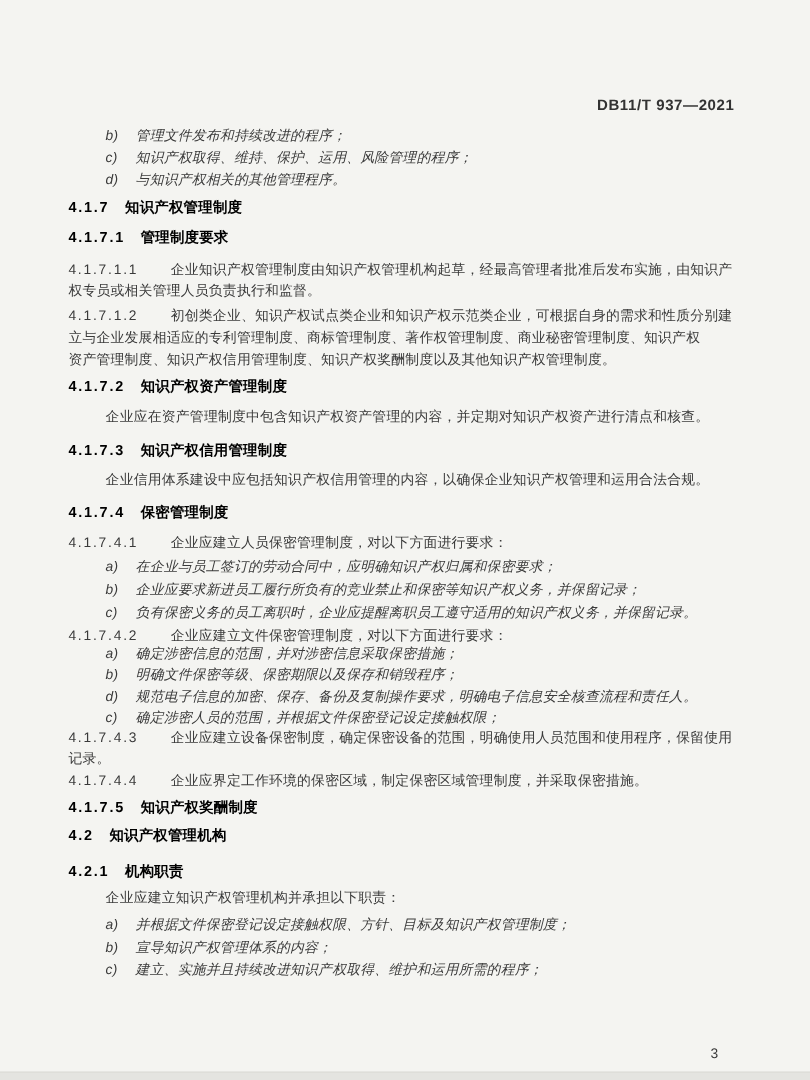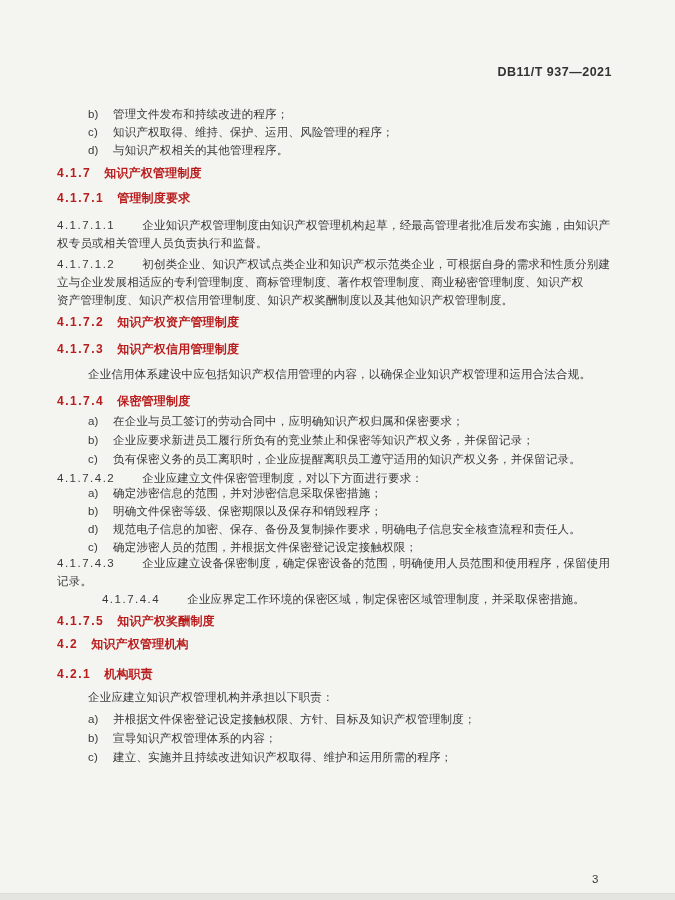--- a/index.html
+++ b/index.html
@@ -10,21 +10,21 @@
     width: 675px;
     height: 900px;
     background: #f4f4f1;
     font-family: "Liberation Sans", "DejaVu Sans", sans-serif;
     color: #3a3a3a;
     overflow: hidden;
   }
 
   .doc-header {
     position: absolute;
-    top: 65px;
+    top: 81px;
     right: 63px;
     font-size: 12.5px;
     font-weight: bold;
     color: #333;
     letter-spacing: 0.5px;
   }
 
   .body-flow {
     position: absolute;
     left: 57px;
@@ -34,27 +34,27 @@
 
   .ln {
     font-size: 11.5px;
     line-height: 18px;
     white-space: nowrap;
     letter-spacing: 0.2px;
   }
 
   .heading {
     font-weight: bold;
-    color: #b91c1c;
+    color: #000000;
     font-size: 12px;
   }
   .hnum { letter-spacing: 1.5px; margin-right: 13px; }
   .pnum { letter-spacing: 1.5px; margin-right: 27px; }
 
-  .li { padding-left: 31px; }
+  .li { padding-left: 31px; font-style: italic; }
   .lbl { display: inline-block; width: 25px; }
   .ind { padding-left: 31px; }
 
   .lh19 .ln { line-height: 19px; }
 
   
   [data-name="intro-list"]                 { margin-top: 105px; }
   [data-name="heading-4-1-7"]              { margin-top: 5px; }
   [data-name="heading-4-1-7-1"]            { margin-top: 7px; }
   [data-name="paragraph-4-1-7-1-1"]        { margin-top: 9px; }
@@ -62,21 +62,21 @@
   [data-name="heading-4-1-7-2"]            { margin-top: 4px; }
   [data-name="paragraph-4-1-7-2"]          { margin-top: 8px; }
   [data-name="heading-4-1-7-3"]            { margin-top: 9px; }
   [data-name="paragraph-4-1-7-3"]          { margin-top: 7px; }
   [data-name="heading-4-1-7-4"]            { margin-top: 9px; }
   [data-name="paragraph-4-1-7-4-1"]        { margin-top: 8px; }
   [data-name="personnel-list"]             { margin-top: 2px; }
   [data-name="paragraph-4-1-7-4-2"]        { margin-top: 0px; }
   [data-name="document-secrecy-list"]      { margin-top: -3px; }
   [data-name="paragraph-4-1-7-4-3"]        { margin-top: -2px; }
-  [data-name="paragraph-4-1-7-4-4"]        { margin-top: 0px; text-align: center; }
+  [data-name="paragraph-4-1-7-4-4"]        { margin-top: 0px; }
   [data-name="heading-4-1-7-5"]            { margin-top: 4px; }
   [data-name="paragraph-4-1-7-5"]          { margin-top: 11px; }
   [data-name="heading-4-2"]                { margin-top: 5px; }
   [data-name="heading-4-2-1"]              { margin-top: 12px; }
   [data-name="paragraph-4-2-1"]            { margin-top: 5px; }
   [data-name="duties-list"]                { margin-top: 4px; }
 
   .page-num {
     position: absolute;
     top: 873px;
@@ -134,33 +134,41 @@
         <span class="pnum" data-name="clause-number">4.1.7.1.2</span><span data-name="paragraph-text">初创类企业、知识产权试点类企业和知识产权示范类企业，可根据自身的需求和性质分别建</span>
       </div>
       <div class="ln" data-name="paragraph-line">立与企业发展相适应的专利管理制度、商标管理制度、著作权管理制度、商业秘密管理制度、知识产权</div>
       <div class="ln" data-name="paragraph-line">资产管理制度、知识产权信用管理制度、知识产权奖酬制度以及其他知识产权管理制度。</div>
     </div>
 
     <div class="ln heading" data-name="heading-4-1-7-2">
       <span class="hnum" data-name="heading-number">4.1.7.2</span><span data-name="heading-title">知识产权资产管理制度</span>
     </div>
 
+    <div data-name="paragraph-4-1-7-2">
+      <div class="ln ind" data-name="paragraph-line">企业应在资产管理制度中包含知识产权资产管理的内容，并定期对知识产权资产进行清点和核查。</div>
+    </div>
 
     <div class="ln heading" data-name="heading-4-1-7-3">
       <span class="hnum" data-name="heading-number">4.1.7.3</span><span data-name="heading-title">知识产权信用管理制度</span>
     </div>
 
     <div data-name="paragraph-4-1-7-3">
       <div class="ln ind" data-name="paragraph-line">企业信用体系建设中应包括知识产权信用管理的内容，以确保企业知识产权管理和运用合法合规。</div>
     </div>
 
     <div class="ln heading" data-name="heading-4-1-7-4">
       <span class="hnum" data-name="heading-number">4.1.7.4</span><span data-name="heading-title">保密管理制度</span>
     </div>
 
+    <div data-name="paragraph-4-1-7-4-1">
+      <div class="ln" data-name="paragraph-line">
+        <span class="pnum" data-name="clause-number">4.1.7.4.1</span><span data-name="paragraph-text">企业应建立人员保密管理制度，对以下方面进行要求：</span>
+      </div>
+    </div>
 
     <div class="lh19" data-name="personnel-list">
       <div class="ln li" data-name="list-item">
         <span class="lbl" data-name="list-item-label">a)</span><span data-name="list-item-text">在企业与员工签订的劳动合同中，应明确知识产权归属和保密要求；</span>
       </div>
       <div class="ln li" data-name="list-item">
         <span class="lbl" data-name="list-item-label">b)</span><span data-name="list-item-text">企业应要求新进员工履行所负有的竞业禁止和保密等知识产权义务，并保留记录；</span>
       </div>
       <div class="ln li" data-name="list-item">
         <span class="lbl" data-name="list-item-label">c)</span><span data-name="list-item-text">负有保密义务的员工离职时，企业应提醒离职员工遵守适用的知识产权义务，并保留记录。</span>

